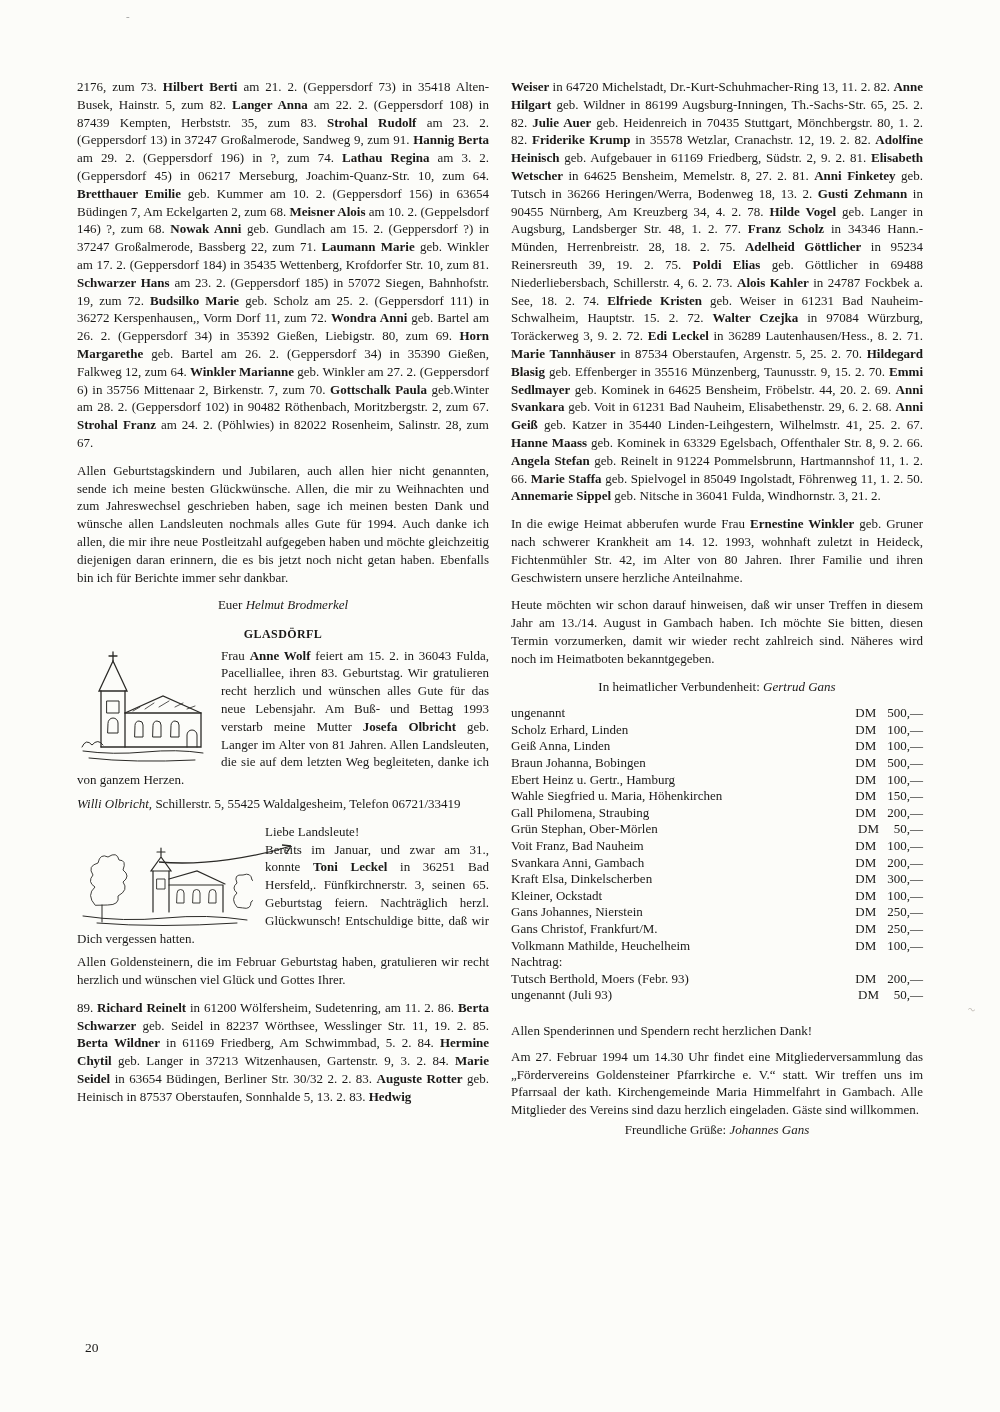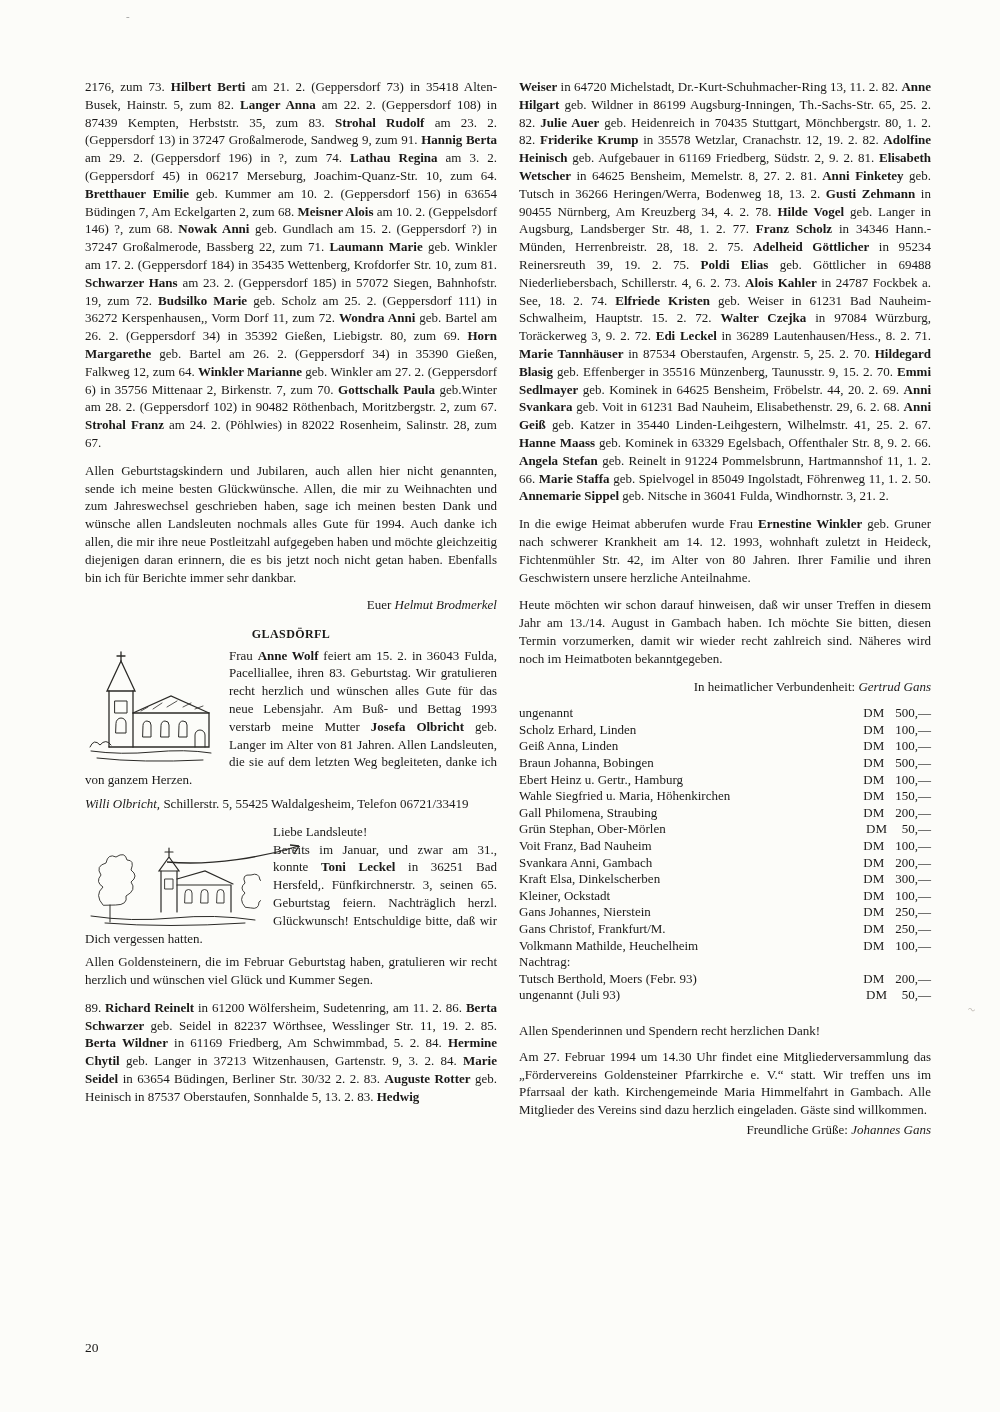--- a/index.html
+++ b/index.html
@@ -6,36 +6,36 @@
   html, body { margin: 0; padding: 0; }
   body {
     width: 1000px; height: 1412px;
     background: #fcfcf9;
     color: #1a1918;
     font-family: "Liberation Serif", serif;
     position: relative;
     overflow: hidden;
   }
   .content {
-    position: absolute; left: 85px; top: 78px; width: 846px;
+    position: absolute; left: 77px; top: 78px; width: 846px;
     display: flex; gap: 22px;
   }
   .col {
     width: 412px;
     font-size: 13px;
     line-height: 1.37;
     text-align: justify;
   }
   .col p { margin: 0 0 10px 0; }
   b { font-weight: bold; }
   .section-heading {
     text-align: center; font-weight: bold; font-size: 12px;
     letter-spacing: 0.4px; margin: 12px 0 4px 0;
   }
-  .signoff { text-align: right; margin: 0 0 10px 0; }
+  .signoff { text-align: center; margin: 0 0 10px 0; }
   .church { float: left; margin: 4px 12px 2px 0; }
   .section { position: relative; }
   .flourish { position: absolute; left: 78px; top: 16px; pointer-events: none; }
   .clear { clear: both; }
   .fv-title { font-weight: bold; margin: 4px 0 6px 0; }
   .donations { text-align: left; margin-bottom: 18px; }
   .donation-row { display: flex; justify-content: space-between; line-height: 16.6px; }
   .donor { white-space: nowrap; overflow: hidden; }
   .amount { white-space: nowrap; }
   .amount .val { display: inline-block; min-width: 44px; text-align: right; padding-left: 11px; }
@@ -97,21 +97,21 @@
             <path d="M100 66 a3.5 3.5 0 0 1 7 0 v10 h-7 z" stroke-width="0.9"></path>
             <path d="M116 66 a3.5 3.5 0 0 1 7 0 v10 h-7 z" stroke-width="0.9"></path>
             <path d="M132 66 a3.5 3.5 0 0 1 7 0 v10 h-7 z" stroke-width="0.9"></path>
             <path d="M160 80 q-7 -8 0 -14 q-6 -5 0 -10 q-4 -9 6 -8 q8 -3 9 5 q8 4 2 10 q6 6 -3 12 q0 8 -8 6 z" stroke-width="0.9"></path>
             <path d="M6 89 q40 6 82 2 t82 2 M20 96 q62 5 140 0" stroke-width="1"></path>
           </g>
         </svg>
         <div>Liebe Landsleute!</div>
         <p style="margin-bottom:6px"><span>Bereits im Januar, und zwar am 31., konnte </span><b>Toni Leckel</b><span> in 36251 Bad Hersfeld,. Fünfkirchnerstr. 3, seinen 65. Geburtstag feiern. Nachträglich herzl. Glückwunsch! Entschuldige bitte, daß wir Dich vergessen hatten.</span></p>
         <div class="clear"></div>
-        <p>Allen Goldensteinern, die im Februar Geburtstag haben, gratulieren wir recht herzlich und wünschen viel Glück und Kummer Segen.</p>
+        <p>Allen Goldensteinern, die im Februar Geburtstag haben, gratulieren wir recht herzlich und wünschen viel Glück und Gottes Ihrer.</p>
         <p><span>89. </span><b>Richard Reinelt</b><span> in 61200 Wölfersheim, Sudetenring, am 11. 2. 86. </span><b>Berta Schwarzer</b><span> geb. Seidel in 82237 Wörthsee, Wesslinger Str. 11, 19. 2. 85. </span><b>Berta Wildner</b><span> in 61169 Friedberg, Am Schwimmbad, 5. 2. 84. </span><b>Hermine Chytil</b><span> geb. Langer in 37213 Witzenhausen, Gartenstr. 9, 3. 2. 84. </span><b>Marie Seidel</b><span> in 63654 Büdingen, Berliner Str. 30/32 2. 2. 83. </span><b>Auguste Rotter</b><span> geb. Heinisch in 87537 Oberstaufen, Sonnhalde 5, 13. 2. 83. </span><b>Hedwig</b></p>
       </div>
     </div>
   </div>
 
   <div class="col">
     <p><b>Weiser</b><span> in 64720 Michelstadt, Dr.-Kurt-Schuhmacher-Ring 13, 11. 2. 82. </span><b>Anne Hilgart</b><span> geb. Wildner in 86199 Augsburg-Inningen, Th.-Sachs-Str. 65, 25. 2. 82. </span><b>Julie Auer</b><span> geb. Heidenreich in 70435 Stuttgart, Mönchbergstr. 80, 1. 2. 82. </span><b>Friderike Krump</b><span> in 35578 Wetzlar, Cranachstr. 12, 19. 2. 82. </span><b>Adolfine Heinisch</b><span> geb. Aufgebauer in 61169 Friedberg, Südstr. 2, 9. 2. 81. </span><b>Elisabeth Wetscher</b><span> in 64625 Bensheim, Memelstr. 8, 27. 2. 81. </span><b>Anni Finketey</b><span> geb. Tutsch in 36266 Heringen/Werra, Bodenweg 18, 13. 2. </span><b>Gusti Zehmann</b><span> in 90455 Nürnberg, Am Kreuzberg 34, 4. 2. 78. </span><b>Hilde Vogel</b><span> geb. Langer in Augsburg, Landsberger Str. 48, 1. 2. 77. </span><b>Franz Scholz</b><span> in 34346 Hann.-Münden, Herrenbreistr. 28, 18. 2. 75. </span><b>Adelheid Göttlicher</b><span> in 95234 Reinersreuth 39, 19. 2. 75. </span><b>Poldi Elias</b><span> geb. Göttlicher in 69488 Niederliebersbach, Schillerstr. 4, 6. 2. 73. </span><b>Alois Kahler</b><span> in 24787 Fockbek a. See, 18. 2. 74. </span><b>Elfriede Kristen</b><span> geb. Weiser in 61231 Bad Nauheim-Schwalheim, Hauptstr. 15. 2. 72. </span><b>Walter Czejka</b><span> in 97084 Würzburg, Toräckerweg 3, 9. 2. 72. </span><b>Edi Leckel</b><span> in 36289 Lautenhausen/Hess., 8. 2. 71. </span><b>Marie Tannhäuser</b><span> in 87534 Oberstaufen, Argenstr. 5, 25. 2. 70. </span><b>Hildegard Blasig</b><span> geb. Effenberger in 35516 Münzenberg, Taunusstr. 9, 15. 2. 70. </span><b>Emmi Sedlmayer</b><span> geb. Kominek in 64625 Bensheim, Fröbelstr. 44, 20. 2. 69. </span><b>Anni Svankara</b><span> geb. Voit in 61231 Bad Nauheim, Elisabethenstr. 29, 6. 2. 68. </span><b>Anni Geiß</b><span> geb. Katzer in 35440 Linden-Leihgestern, Wilhelmstr. 41, 25. 2. 67. </span><b>Hanne Maass</b><span> geb. Kominek in 63329 Egelsbach, Offenthaler Str. 8, 9. 2. 66. </span><b>Angela Stefan</b><span> geb. Reinelt in 91224 Pommelsbrunn, Hartmannshof 11, 1. 2. 66. </span><b>Marie Staffa</b><span> geb. Spielvogel in 85049 Ingolstadt, Föhrenweg 11, 1. 2. 50. </span><b>Annemarie Sippel</b><span> geb. Nitsche in 36041 Fulda, Windhornstr. 3, 21. 2.</span></p>
     <p><span>In die ewige Heimat abberufen wurde Frau </span><b>Ernestine Winkler</b><span> geb. Gruner nach schwerer Krankheit am 14. 12. 1993, wohnhaft zuletzt in Heideck, Fichtenmühler Str. 42, im Alter von 80 Jahren. Ihrer Familie und ihren Geschwistern unsere herzliche Anteilnahme.</span></p>
     <p>Heute möchten wir schon darauf hinweisen, daß wir unser Treffen in diesem Jahr am 13./14. August in Gambach haben. Ich möchte Sie bitten, diesen Termin vorzumerken, damit wir wieder recht zahlreich sind. Näheres wird noch im Heimatboten bekanntgegeben.</p>
     <div class="signoff"><span>In heimatlicher Verbundenheit: </span><i>Gertrud Gans</i></div>

